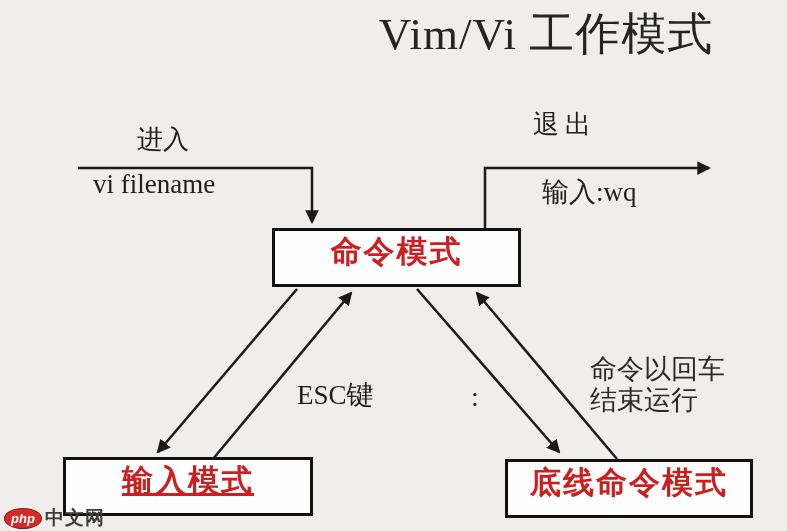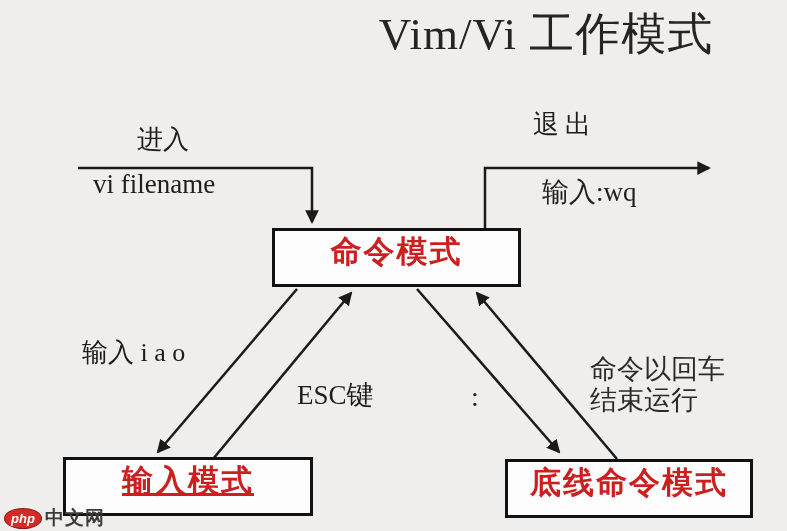--- a/index.html
+++ b/index.html
@@ -126,21 +126,20 @@
   </div>
 
   <div id="insert-mode-box" class="mode-box">
     <span>输入模式</span>
   </div>
 
   <div id="lastline-mode-box" class="mode-box">
     <span>底线命令模式</span>
   </div>
 
-  <div id="insert-trigger-label" class="lbl edge-label">输入 i a o</div>
 
   <div id="esc-key-label" class="lbl edge-label">ESC键</div>
 
   <div id="colon-label" class="lbl edge-label">:</div>
 
   <div id="lastline-return-label">
     <div>命令以回车</div>
     <div>结束运行</div>
   </div>
 

